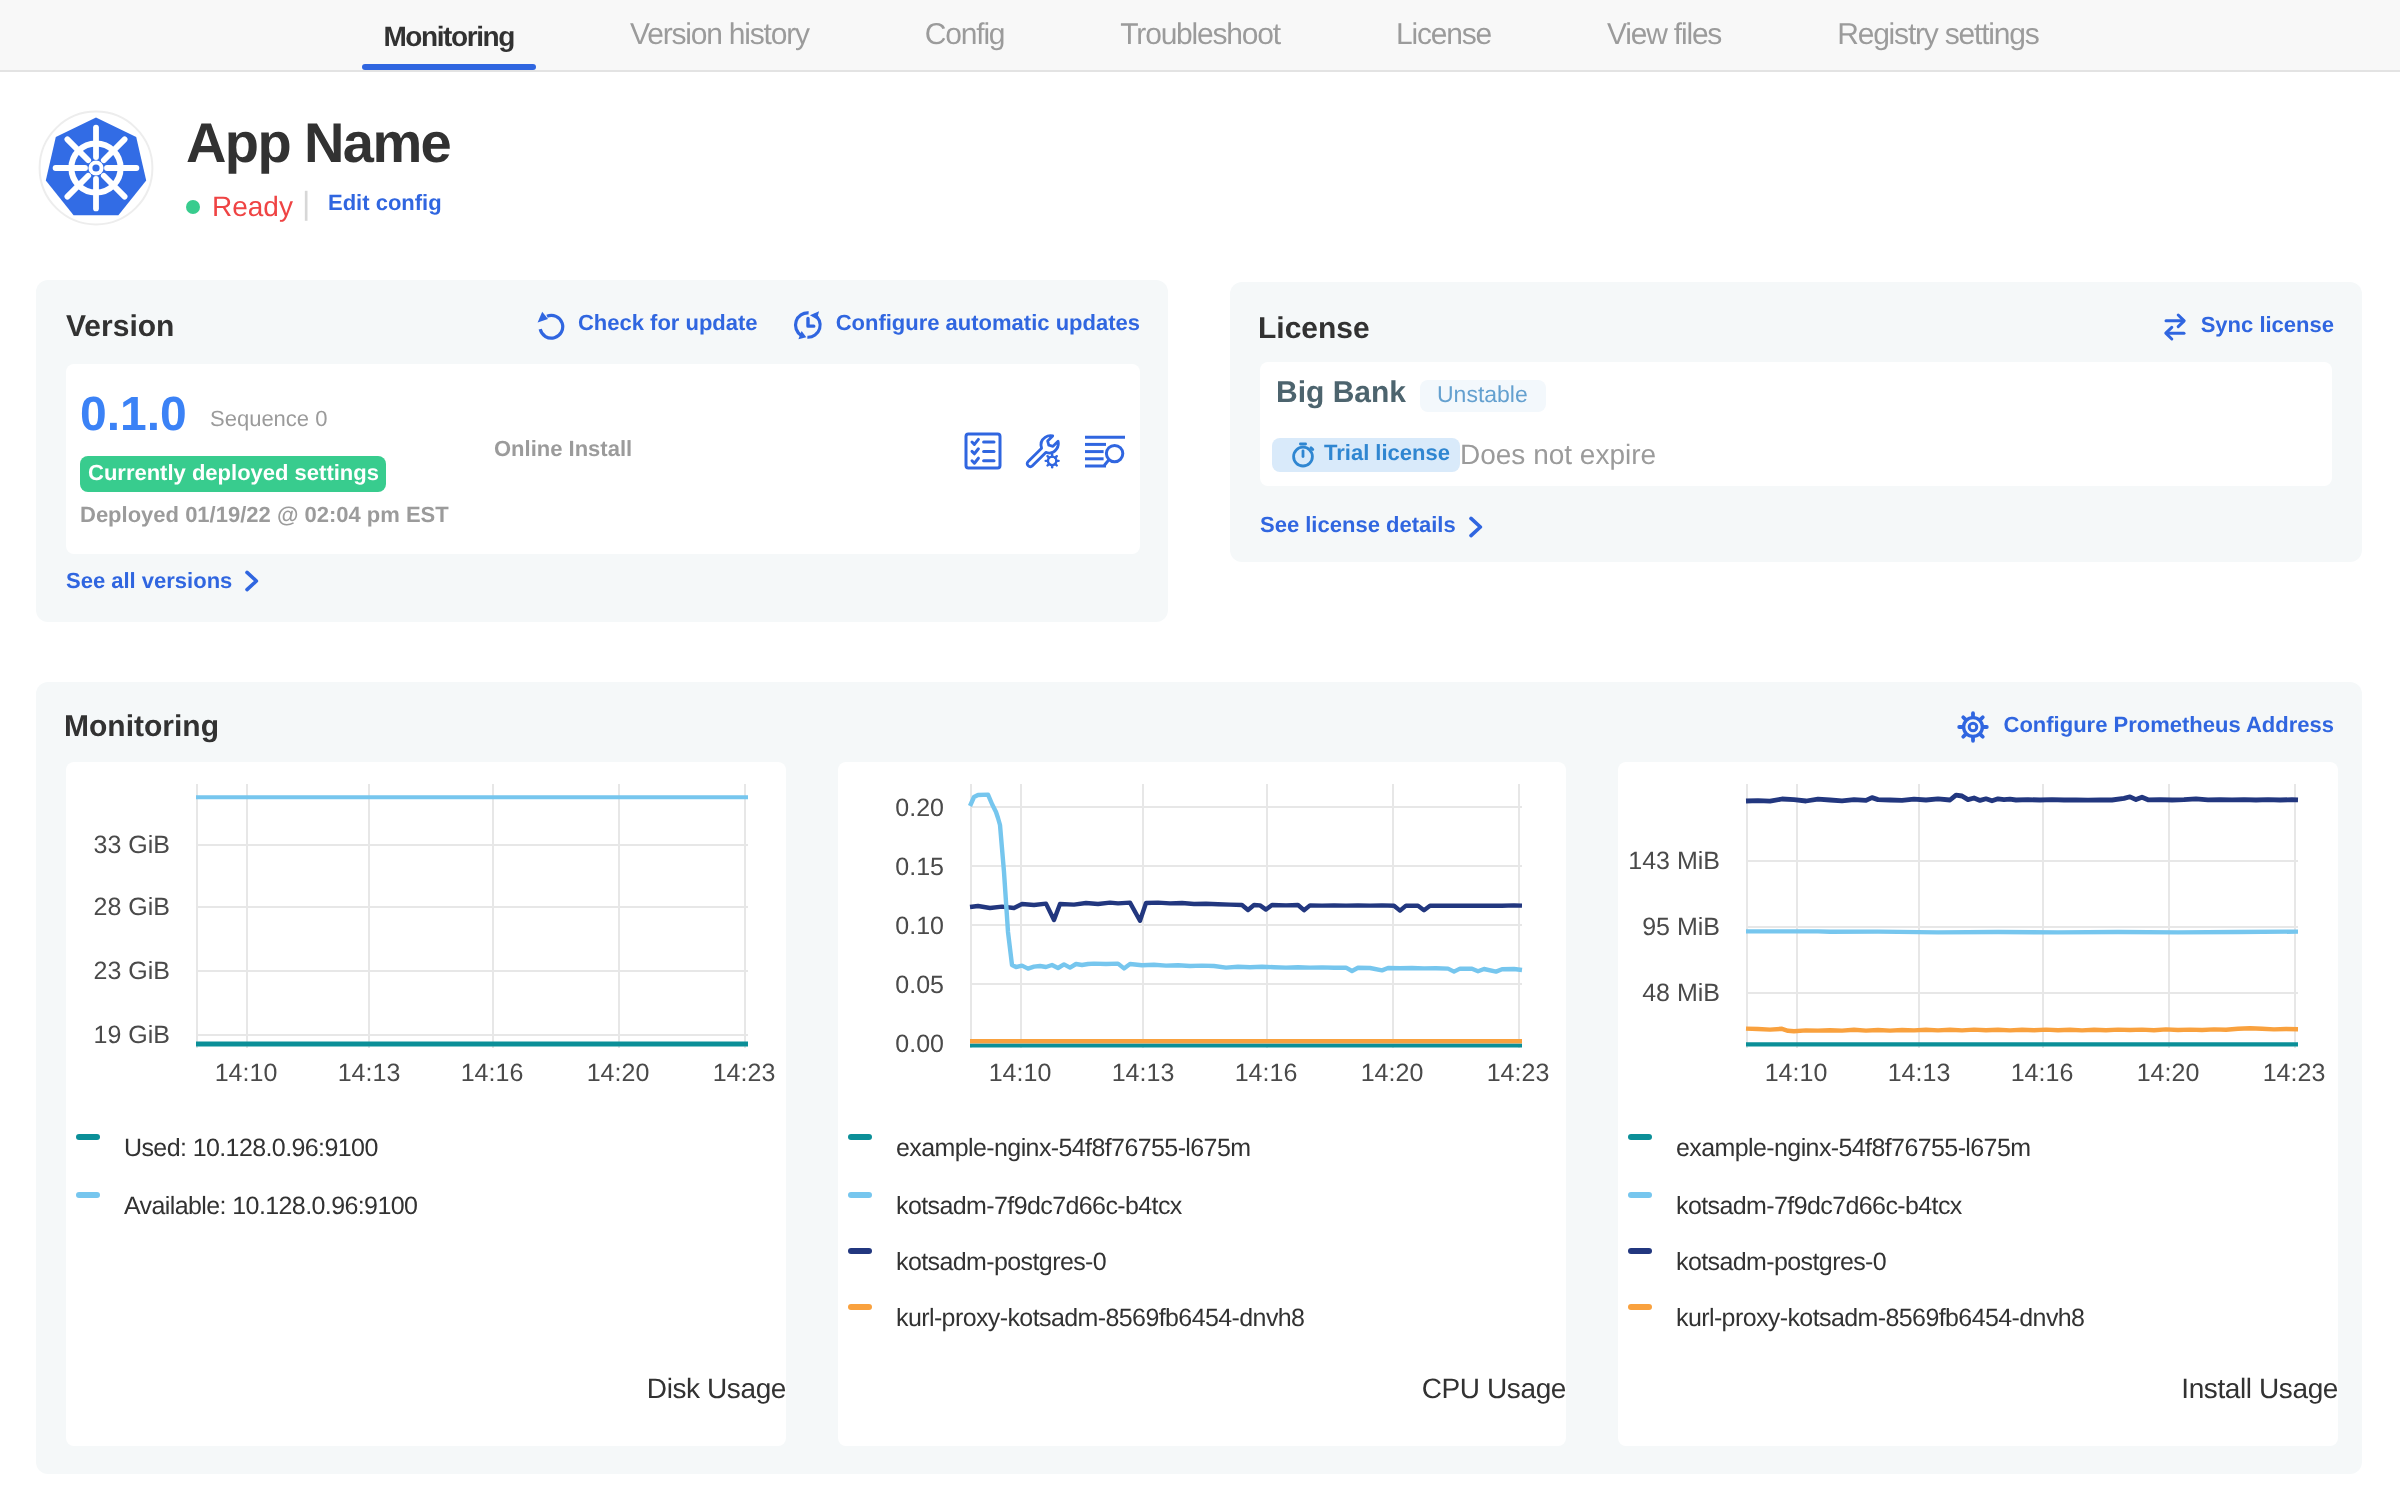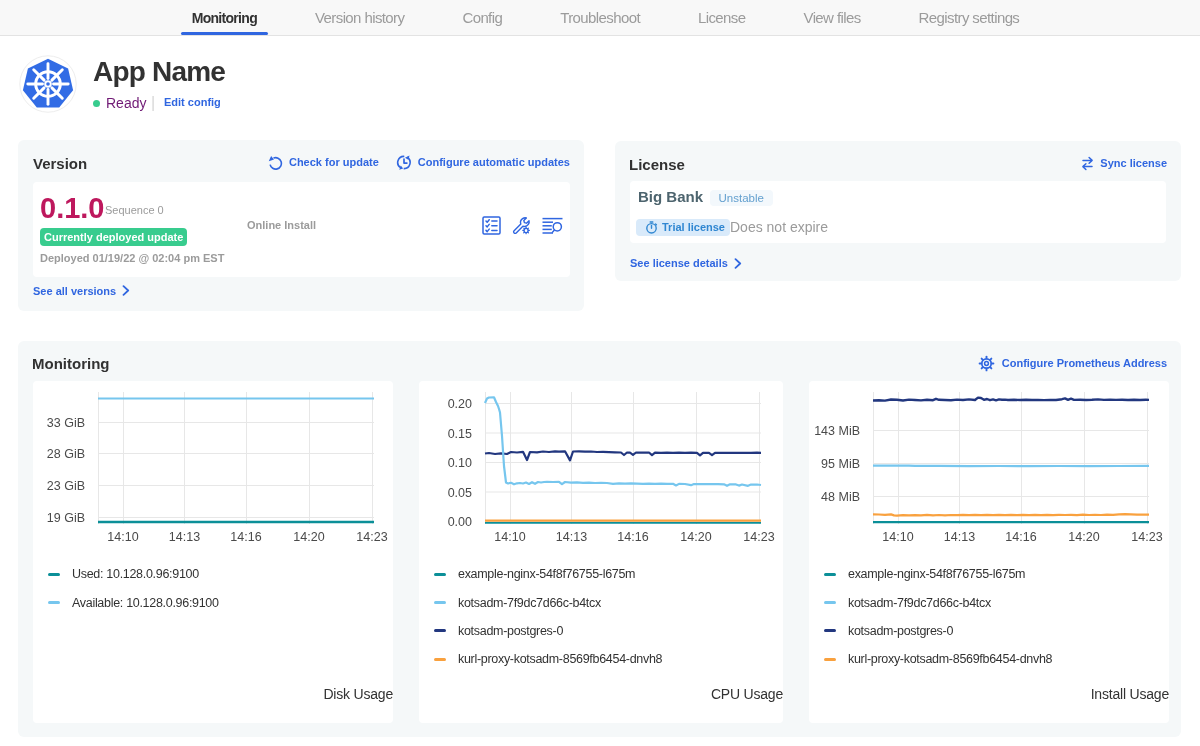--- a/index.html
+++ b/index.html
@@ -7,37 +7,37 @@
 body { position:relative; }
 a { text-decoration:none; }
 .nav { position:absolute; left:0; top:0; width:1200px; height:36px; background:#f8f8f8; border-bottom:1px solid #e3e3e3; display:flex; justify-content:center; }
 .tabs { display:flex; gap:36px; height:35px; margin-left:11px; }
 .tab { font-size:15px; letter-spacing:-0.6px; color:#9b9b9b; display:flex; align-items:center; position:relative; padding:0 11px; }
 .tab.active { color:#323232; font-weight:bold; font-size:14px; letter-spacing:-0.7px; }
 .tab.active:after { content:""; position:absolute; left:0; right:0; bottom:0; height:3px; background:#3066e0; border-radius:1.5px; }
 .logo { position:absolute; left:19px; top:55px; }
 .appname { position:absolute; left:93px; top:57.5px; font-size:28px; line-height:28px; font-weight:bold; color:#323232; letter-spacing:-0.8px; }
 .dot { position:absolute; left:93px; top:100px; width:7px; height:7px; border-radius:50%; background:#38cc8e; }
-.ready { position:absolute; left:106px; top:96px; font-size:14px; line-height:14px; color:#701a75;text-align:center; }
+.ready { position:absolute; left:106px; top:96px; font-size:14px; line-height:14px; color:#ef4444;text-align:center; }
 .hsep { position:absolute; left:151px; top:94px; font-size:16px; color:#d7d7d7; }
 .editcfg { position:absolute; left:164px; top:97px; font-size:11px; line-height:11px; font-weight:bold; color:#3066e0; }
 .card { position:absolute; background:#f5f8f9; border-radius:6px; }
 .card-version { left:18px; top:140px; width:566px; height:171px; }
 .card-license { left:615px; top:141px; width:566px; height:140px; }
 .card-monitor { left:18px; top:341px; width:1163px; height:396px; }
 .cardtitle { font-size:15px; font-weight:bold; color:#323232; }
 .ver-head .cardtitle, .lic-head .cardtitle { position:relative; top:1.5px; }
 .whitebox { position:absolute; background:#fff; border-radius:4px; }
 .bluelink { font-size:11px; font-weight:bold; color:#3066e0; display:inline-flex; align-items:center; }
 .ver-head { position:absolute; left:15px; right:14px; top:12px; display:flex; align-items:center; height:20px; }
 .ver-head .cardtitle { flex:1; }
 .ver-head .bluelink { margin-left:17px; }
 .ver-head svg { margin-right:6px; }
 .ver-box { left:15px; top:42px; width:537px; height:95px; }
-.v-num { position:absolute; left:7px; top:13.5px; font-size:29px; line-height:24px; font-weight:bold; color:#be185d; }
+.v-num { position:absolute; left:7px; top:13.5px; font-size:24px; line-height:24px; font-weight:bold; color:#3b82f6; }
 .v-seq { position:absolute; left:72px; top:23px; font-size:11px; line-height:11px; color:#9b9b9b; }
 .v-pill { position:absolute; left:7px; top:45.5px; height:18px; background:#38cc8e; color:#fff; font-size:11px; line-height:12px; font-weight:bold; padding:3px 4px; border-radius:4px; }
 .v-dep { position:absolute; left:7px; top:71px; font-size:11px; line-height:11px; font-weight:bold; color:#9b9b9b; }
 .v-online { position:absolute; left:214px; top:38px; font-size:11px; line-height:11px; font-weight:bold; color:#9b9b9b; }
 .v-icons { position:absolute; right:7px; top:34px; display:flex; gap:11px; align-items:center; }
 .seeall { position:absolute; left:15px; top:144.5px; }
 .chev { margin-left:6px; }
 .lic-head { position:absolute; left:14px; right:14px; top:12px; display:flex; align-items:center; height:20px; }
 .lic-head .cardtitle { flex:1; }
 .lic-box { left:15px; top:40px; width:536px; height:62px; }
@@ -47,21 +47,21 @@
 .l-trial svg { margin-right:4px; }
 .l-expire { position:absolute; left:100px; top:39px; font-size:14px; line-height:14px; color:#9b9b9b; }
 .lic-see { position:absolute; left:15px; top:116px; }
 .mon-head { position:absolute; left:14px; right:14px; top:13px; display:flex; align-items:center; height:18px;gap:20px; }
 .mon-head .cardtitle { flex:1; }
 .mon-head svg { margin-right:7px; }
 .chart { position:absolute; top:40px; background:#fff; border-radius:4px; height:342px; }
 .chart.disk { left:15px; width:360px; }
 .chart.cpu { left:401px; width:364px; }
 .chart.mem { left:791px; width:360px; }
-.legend { position:absolute; left:15px; display:flex; align-items:center; }
+.legend { position:absolute; left:5px; display:flex; }
 .legend .dash { width:12px; height:3px; border-radius:2px; margin-right:12px; flex:none; }
 .legend .ltext { font-size:12.5px; letter-spacing:-0.3px; color:#323232; }
 .ctitle { position:absolute; left:14px; right:0; text-align:right; font-size:14px; letter-spacing:-0.2px; font-weight:normal; color:#323232; }
 text { font-family:"Liberation Sans", sans-serif; }
 </style>
 </head>
 <body>
 <div class="nav">
   <div class="tabs">
     <div class="tab active">Monitoring</div>
@@ -114,21 +114,21 @@
         <polygon points="12.7,1.5 11.6,5.3 8.4,3.4" fill="#3066e0" stroke="none"></polygon>
         <path d="M7.8 2.3 A5.7 5.7 0 0 0 4.3 12.8"></path>
         <polygon points="3.0,14.7 6.7,13.7 4.5,10.8" fill="#3066e0" stroke="none"></polygon>
         <path d="M7.5 4.9 L7.5 8.5 L10.2 8.5" stroke-linecap="round" stroke-linejoin="round" stroke-width="1.6"></path>
       </svg>
       Configure automatic updates</a>
   </div>
   <div class="whitebox ver-box">
     <div class="v-num">0.1.0</div>
     <div class="v-seq">Sequence 0</div>
-    <div class="v-pill">Currently deployed update</div>
+    <div class="v-pill">Currently deployed settings</div>
     <div class="v-dep">Deployed 01/19/22 @ 02:04 pm EST</div>
     <div class="v-online">Online Install</div>
     <div class="v-icons">
       <svg width="19" height="19" viewBox="0 0 19 19" fill="none" stroke="#3066e0" stroke-width="1.5">
         <rect x="1" y="1" width="17" height="17" rx="1.2"></rect>
         <path d="M4 5 L5.2 6.2 L7.2 3.7" stroke-linecap="round" stroke-linejoin="round"></path>
         <path d="M4 9.7 L5.2 10.9 L7.2 8.4" stroke-linecap="round" stroke-linejoin="round"></path>
         <path d="M4 14.4 L5.2 15.6 L7.2 13.1" stroke-linecap="round" stroke-linejoin="round"></path>
         <line x1="9.8" y1="5" x2="15" y2="5" stroke-linecap="round"></line>
         <line x1="9.8" y1="9.7" x2="15" y2="9.7" stroke-linecap="round"></line>

